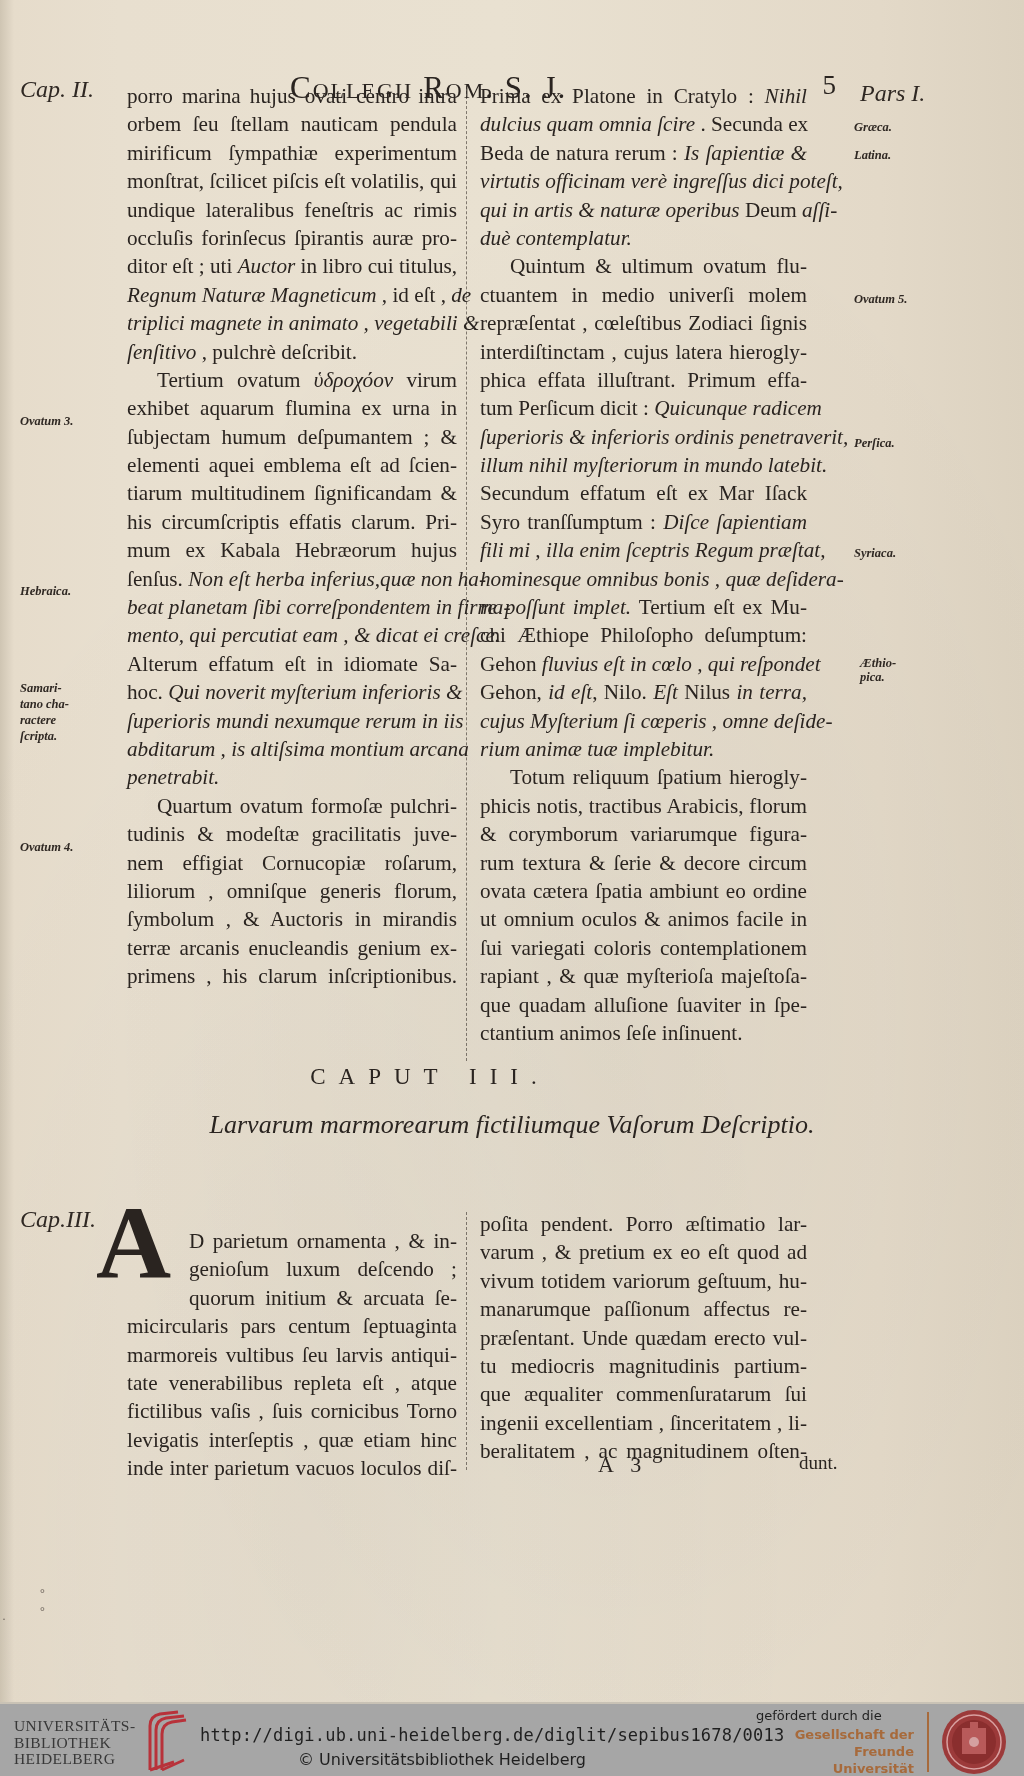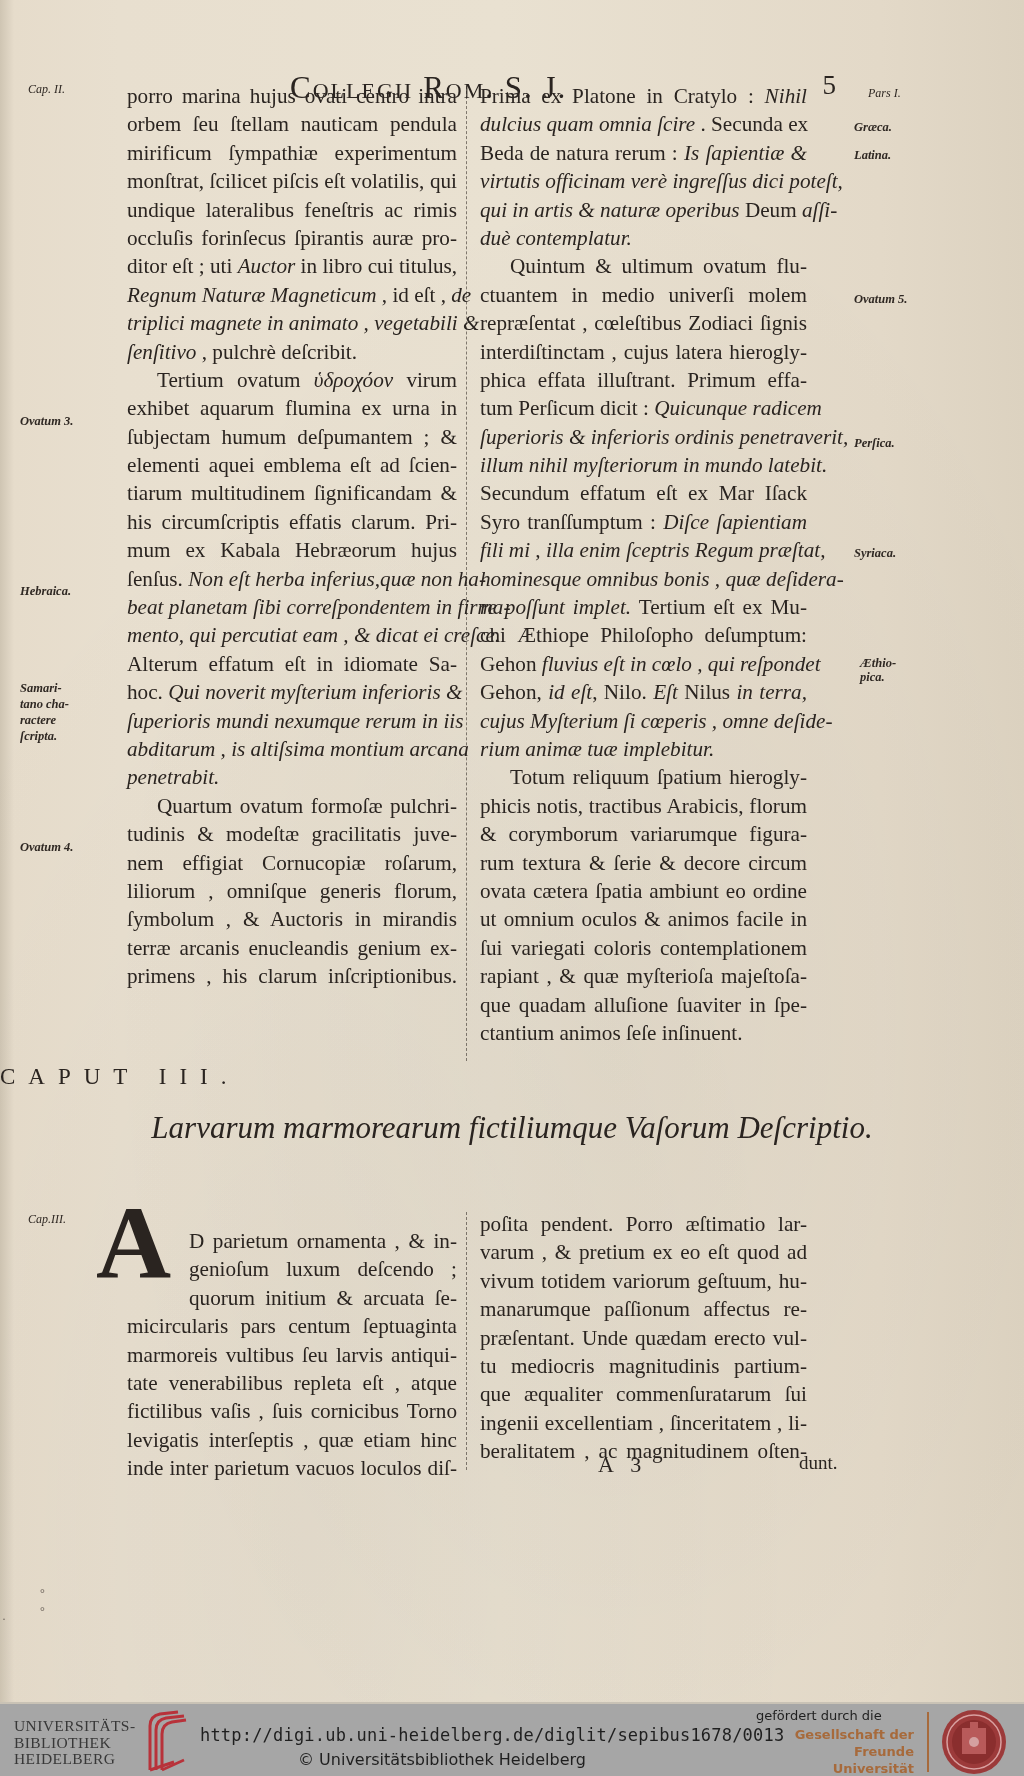--- a/index.html
+++ b/index.html
@@ -35,28 +35,28 @@
     .col-left { left: 127px; width: 330px; }
     .col-right { left: 480px; width: 327px; }
     .rule {
       position: absolute; left: 466px; width: 0;
       border-left: 1.5px dashed rgba(40,32,28,0.55);
     }
     .margin-note {
       position: absolute; font-style: italic; font-size: 12.5px; line-height: 14px;
       font-weight: bold; color: #2f2823;
     }
-    .margin-note.big { font-size: 12px; font-weight: normal; margin-left: 8px; }
+    .margin-note.big { font-size: 24px; font-weight: normal; }
     .caput {
-      position: absolute; top: 1064px; left: 0; width: 844px; text-align: left;
+      position: absolute; top: 1064px; left: 8px; width: 844px; text-align: center;
       font-size: 23px; letter-spacing: 13px;
     }
     .subtitle {
       position: absolute; top: 1110px; left: 0; width: 1024px; text-align: center;
-      font-size: 31px; font-style: italic;
+      font-size: 26px; font-style: italic;
     }
     .dropcap {
       position: absolute; left: 96px; top: 1198px; font-size: 104px; line-height: 90px;
       font-weight: bold; color: #2a2420;
     }
     .signature { position: absolute; top: 1452px; left: 598px; font-size: 22px; letter-spacing: 6px; }
     .catchword { position: absolute; top: 1452px; left: 799px; font-size: 19px; }
     .speck { position: absolute; color: #6b625a; font-size: 12px; }
 
     .footer {

